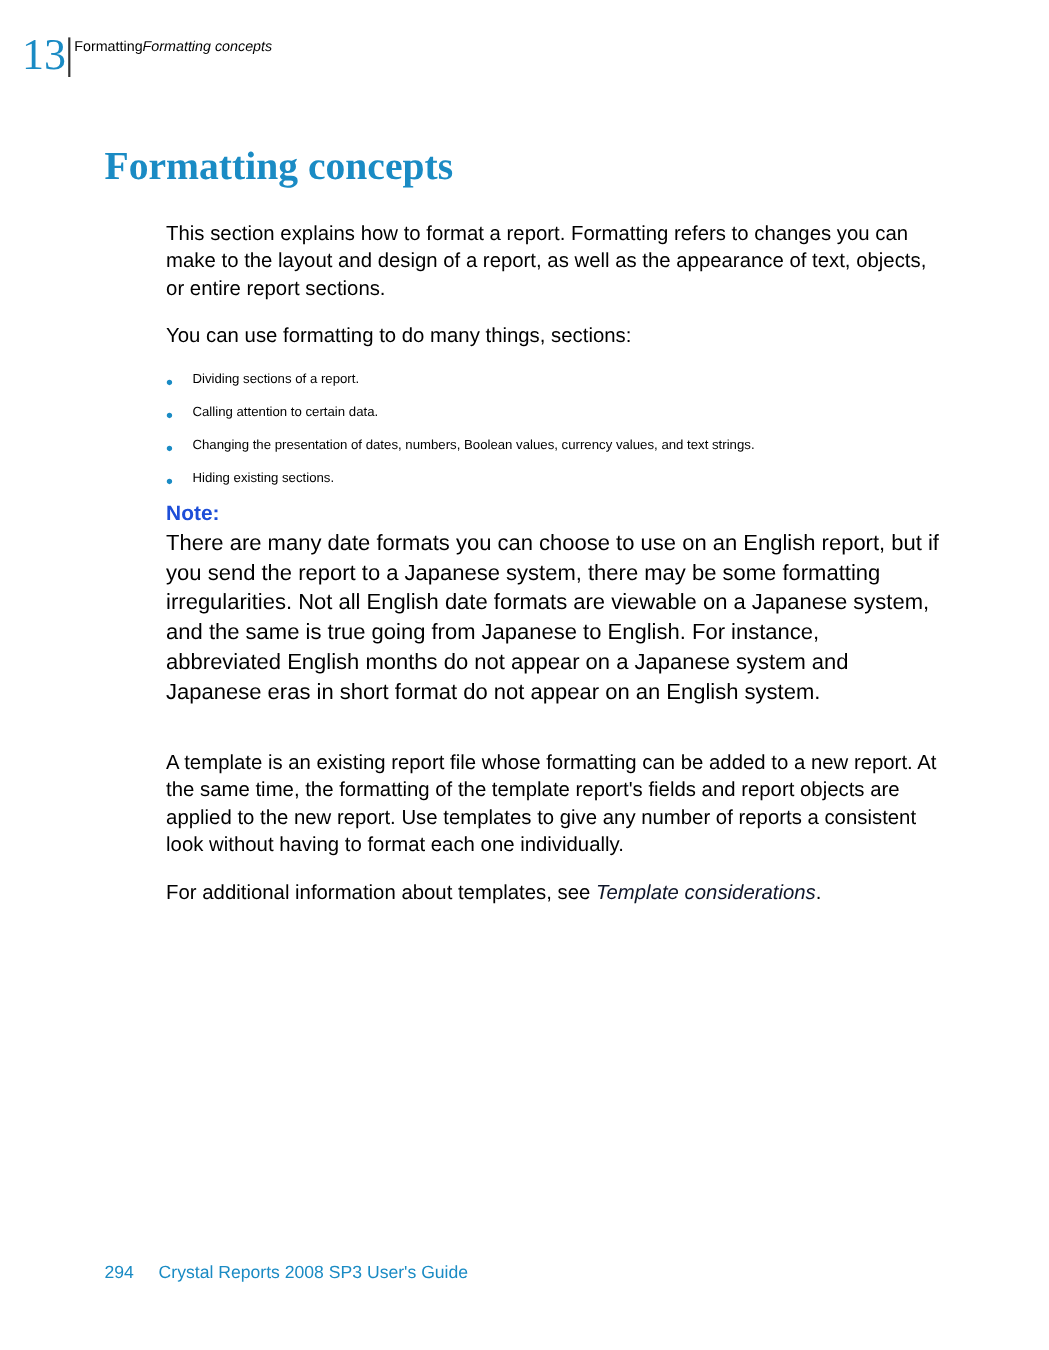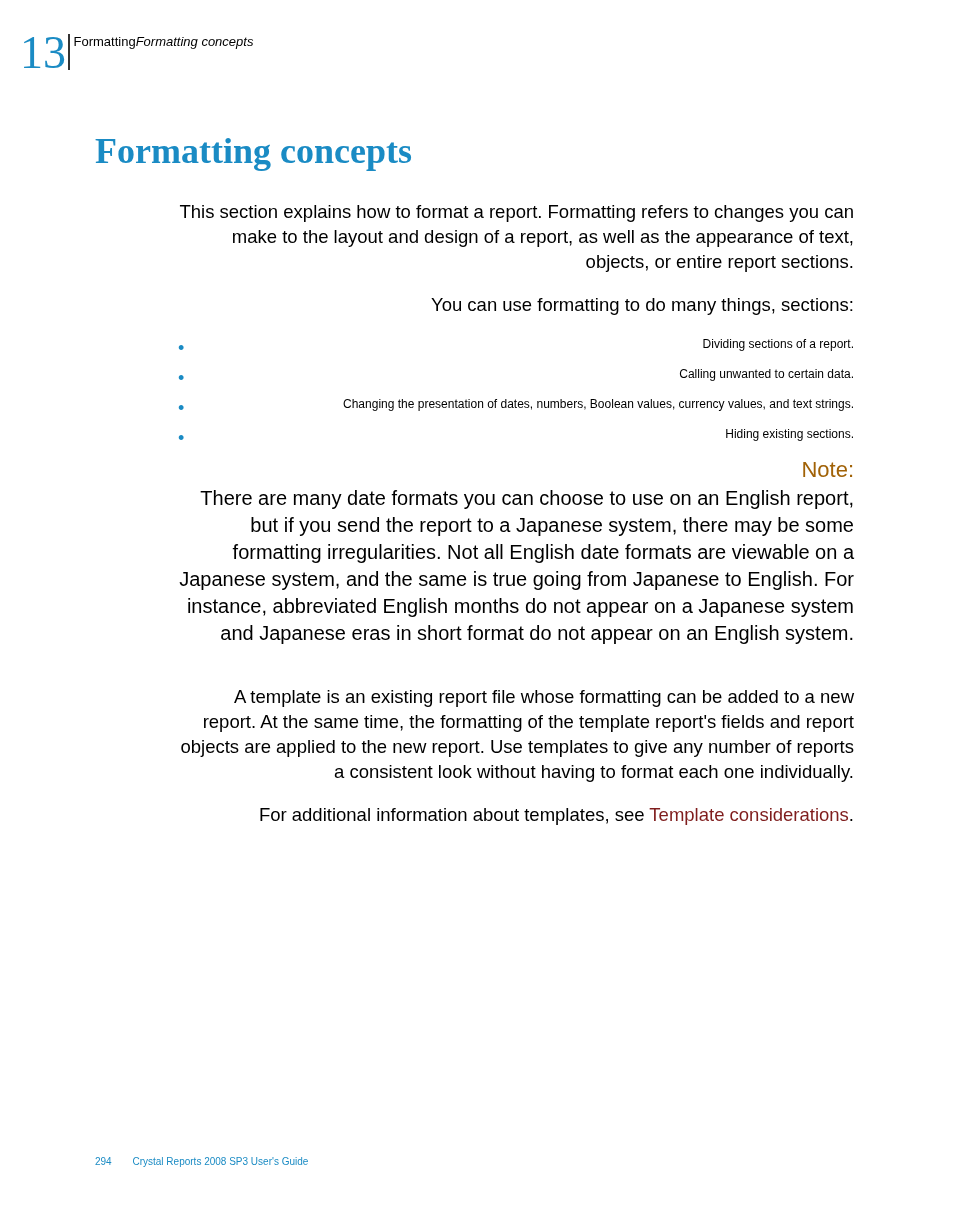--- a/index.html
+++ b/index.html
@@ -17,21 +17,21 @@
     }
     .header {
       position: absolute;
       top: 30px;
       left: 20px;
       display: flex;
       align-items: flex-start;
     }
     .chapter-number {
       font-family: 'Palatino Linotype', 'Book Antiqua', Palatino, serif;
-      font-size: 46px;
+      font-size: 40px;
       color: #1a8bc4;
       line-height: 1;
       font-weight: normal;
     }
     .divider {
       width: 1.5px;
       height: 36px;
       background: #333;
       margin: 4px 4px 0 2px;
     }
@@ -55,22 +55,21 @@
       right: 100px;
     }
     .section-title {
       font-family: 'Palatino Linotype', 'Book Antiqua', Palatino, serif;
       font-size: 36px;
       color: #1a8bc4;
       font-weight: bold;
       margin-bottom: 28px;
     }
     .body-content {
-      margin-left: 83px;
-      text-align: right;
+      margin-left: 56px;
     }
     .para {
       font-size: 18.5px;
       line-height: 1.35;
       margin-bottom: 18px;
       color: #000;
     }
     .bullet-list {
       list-style: none;
       margin-bottom: 10px;
@@ -83,42 +82,43 @@
       margin-bottom: 14px;
     }
     .bullet-list li::before {
       content: "•";
       position: absolute;
       left: 0;
       color: #1a8bc4;
       font-size: 18px;
     }
     .note-label {
-      color: #a16207;
-      font-weight: normal;
-      font-size: 22px;
+      color: #1d4ed8;
+      font-weight: bold;
+      font-size: 19px;
       margin-bottom: 2px;
     }
     .note-text {
       font-size: 20px;
       line-height: 1.35;
       margin-bottom: 18px;
     }
     .section2 {
       margin-top: 38px;
     }
     .link {
-      color: #7f1d1d;
+      color: #0f172a;
+      font-style: italic;
       text-decoration: none;
     }
     .footer {
       position: absolute;
       bottom: 60px;
       left: 95px;
-      font-size: 10px;
+      font-size: 16px;
     }
     .page-number {
       color: #1a8bc4;
       margin-right: 18px;
     }
     .footer-title {
       color: #1a8bc4;
     }
   </style>
 </head>
@@ -136,21 +136,21 @@
 <div class="content">
 
   <h1 class="section-title">Formatting concepts</h1>
 
   <div class="body-content">
     <p class="para">This section explains how to format a report. Formatting refers to changes you can make to the layout and design of a report, as well as the appearance of text, objects, or entire report sections.</p>
     <p class="para">You can use formatting to do many things, sections:</p>
 
     <ul class="bullet-list">
       <li>Dividing sections of a report.</li>
-      <li>Calling unwanted to certain data.</li>
+      <li>Calling attention to certain data.</li>
       <li>Changing the presentation of dates, numbers, Boolean values, currency values, and text strings.</li>
       <li>Hiding existing sections.</li>
     </ul>
 
 
     <div class="note-label">Note:</div>
     <p class="note-text">There are many date formats you can choose to use on an English report, but if you send the report to a Japanese system, there may be some formatting irregularities. Not all English date formats are viewable on a Japanese system, and the same is true going from Japanese to English. For instance, abbreviated English months do not appear on a Japanese system and Japanese eras in short format do not appear on an English system.</p>
   </div>
 
   <div class="section2">

